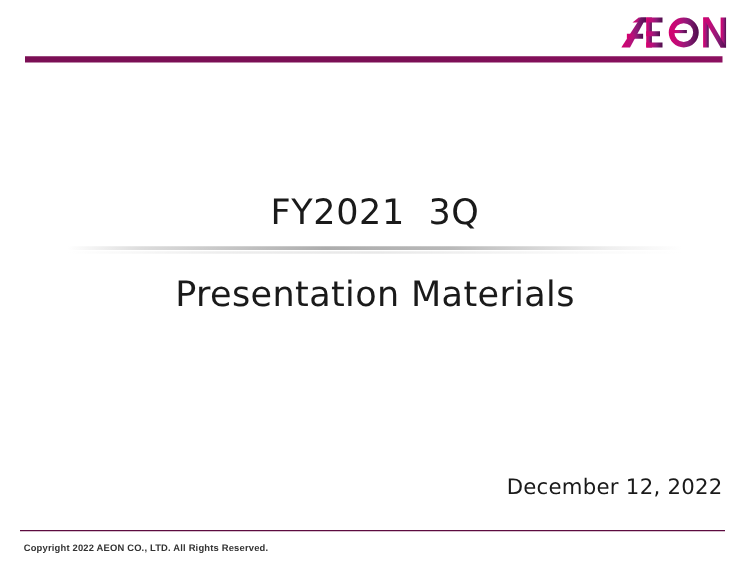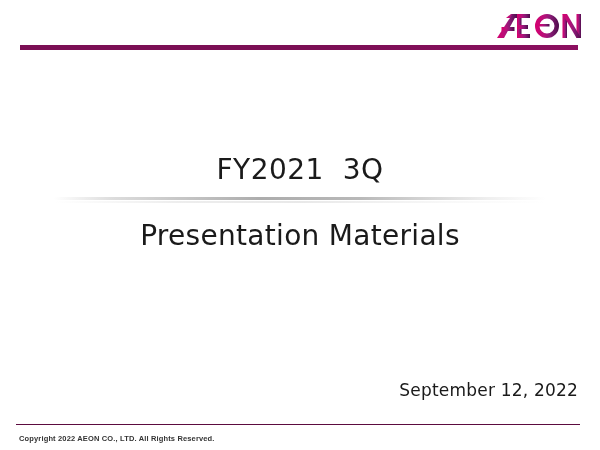--- a/index.html
+++ b/index.html
@@ -176,18 +176,18 @@
 
   <div class="title-block">
     <div class="title-main">FY2021  3Q</div>
 
     <div class="title-divider"></div>
     <div class="title-divider-soft"></div>
 
     <div class="title-sub">Presentation Materials</div>
   </div>
 
-  <div class="date">September 12, 2022</div>
+  <div class="date">December 12, 2022</div>
 
   <div class="footer-rule"></div>
   <div class="copyright">Copyright 2022 AEON CO., LTD. All Rights Reserved.</div>
 
 </div>
 
 </body></html>

